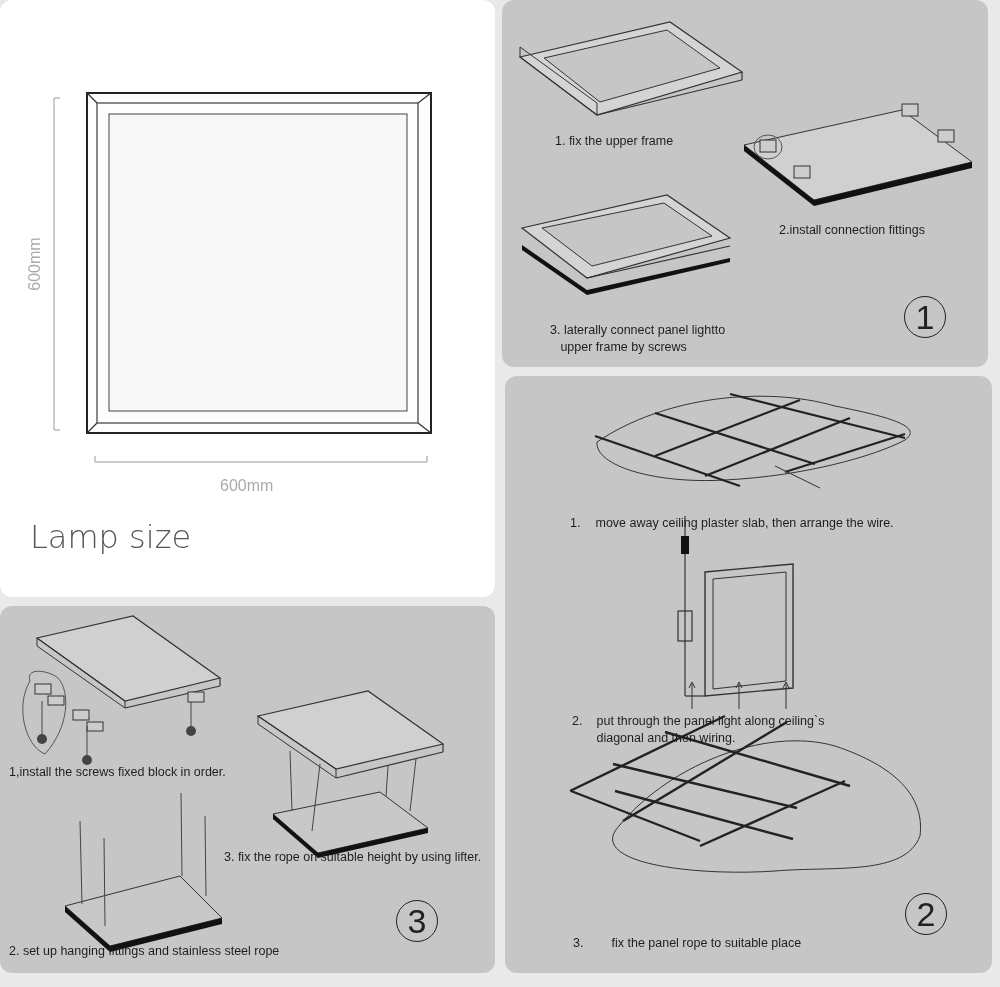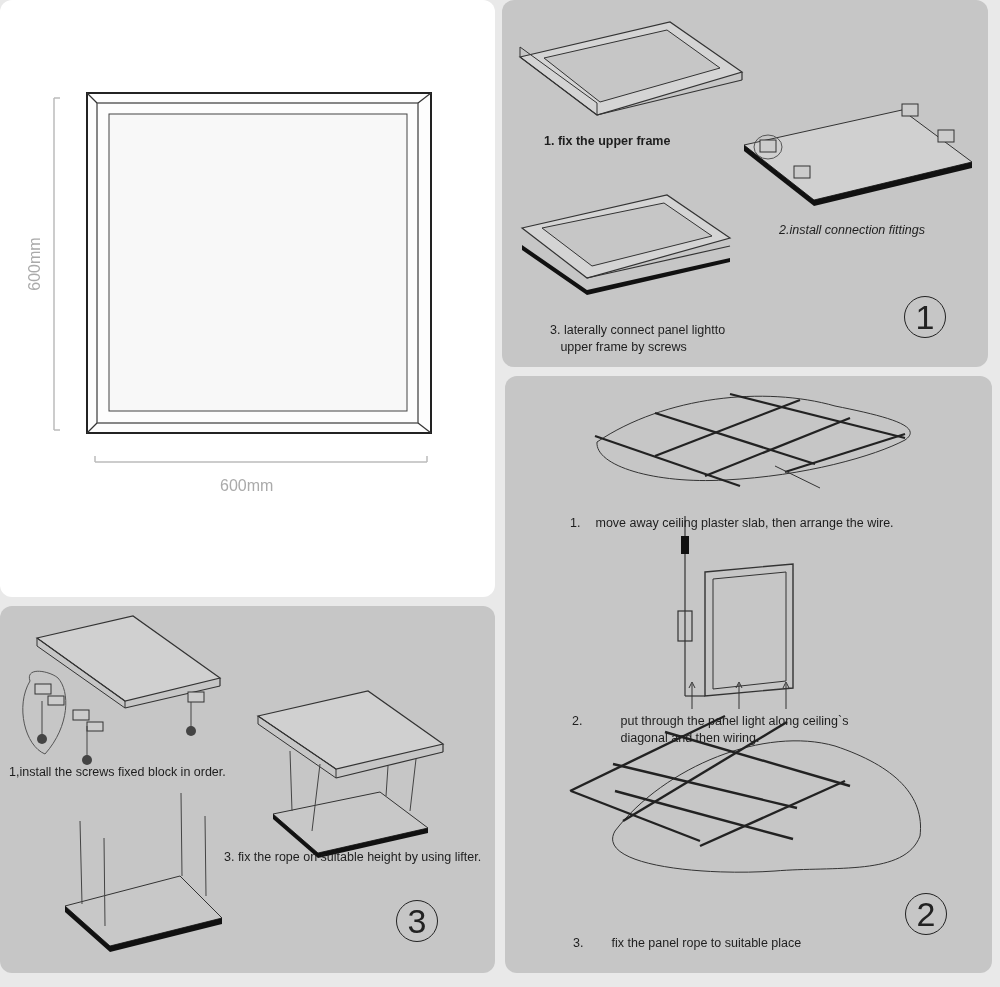--- a/index.html
+++ b/index.html
@@ -44,20 +44,21 @@
 
     <rect x="97" y="103" width="321" height="320" fill="none" stroke="#555" stroke-width="1.4"></rect>
     <rect x="109" y="114" width="298" height="297" fill="#f8f8f8" stroke="#444" stroke-width="1"></rect>
     <line x1="87" y1="93" x2="97" y2="103" stroke="#333" stroke-width="1.2"></line>
     <line x1="431" y1="93" x2="418" y2="103" stroke="#333" stroke-width="1.2"></line>
     <line x1="87" y1="433" x2="97" y2="423" stroke="#333" stroke-width="1.2"></line>
     <line x1="431" y1="433" x2="418" y2="423" stroke="#333" stroke-width="1.2"></line>
   </svg>
   <div class="dim-label dim-v" style="left:8px;top:255px;">600mm</div>
   <div class="dim-label" style="left:220px;top:477px;">600mm</div>
+  <div class="title-lamp">Lamp size</div>
 </div>
 
 <div class="panel p-one">
   <svg width="486" height="367" style="left:0;top:0;">
 
     <polygon points="18,57 168,22 240,72 95,115" fill="#d4d4d4" stroke="#333" stroke-width="1.2"></polygon>
     <polygon points="18,57 95,115 95,103 18,47" fill="none" stroke="#333" stroke-width="1"></polygon>
     <polygon points="42,58 165,30 218,68 98,102" fill="#c6c6c6" stroke="#333" stroke-width="1"></polygon>
     <line x1="95" y1="115" x2="240" y2="80" stroke="#333" stroke-width="1.2"></line>
     <line x1="240" y1="72" x2="240" y2="80" stroke="#333" stroke-width="1.2"></line>
@@ -69,22 +70,22 @@
     <rect x="292" y="166" width="16" height="12" fill="#ccc" stroke="#333"></rect>
     <rect x="400" y="104" width="16" height="12" fill="#ccc" stroke="#333"></rect>
     <rect x="436" y="130" width="16" height="12" fill="#ccc" stroke="#333"></rect>
     <ellipse cx="266" cy="147" rx="14" ry="12" fill="none" stroke="#555"></ellipse>
 
     <polygon points="20,228 165,195 228,238 85,278" fill="#d4d4d4" stroke="#333" stroke-width="1.2"></polygon>
     <polygon points="40,228 162,203 210,236 90,266" fill="#c6c6c6" stroke="#333" stroke-width="1"></polygon>
     <line x1="85" y1="278" x2="228" y2="246" stroke="#333" stroke-width="1.2"></line>
     <polygon points="20,250 85,295 228,262 228,258 85,290 20,245" fill="#111"></polygon>
   </svg>
-  <div class="cap" style="left:42px;top:133px;font-weight:bold;">1. fix the upper frame</div>
-  <div class="cap" style="left:277px;top:222px;font-style:italic;">2.install connection fittings</div>
+  <div class="cap" style="left:53px;top:133px;">1. fix the upper frame</div>
+  <div class="cap" style="left:277px;top:222px;">2.install connection fittings</div>
   <div class="cap multi" style="left:48px;top:314px;margin-top:8px;">3. laterally connect panel lightto
    upper frame by screws</div>
   <div class="num-circle" style="left:402px;top:296px;">1</div>
 </div>
 
 <div class="panel p-two">
   <svg width="487" height="597" style="left:0;top:0;">
 
     <path d="M92,66 C160,20 260,10 330,30 C380,40 420,50 400,64 C370,80 300,100 220,104 C150,108 90,90 92,66 Z" fill="none" stroke="#333" stroke-width="1"></path>
     <g stroke="#222" stroke-width="2.2">
@@ -119,21 +120,21 @@
       <line x1="110" y1="415" x2="288" y2="463"></line>
       <line x1="66" y1="415" x2="195" y2="465"></line>
     </g>
   </svg>
   <div class="cap" style="left:65px;top:139px;">
     <span style="display:inline-block;width:22px;">1.</span>
     <span>move away ceiling plaster slab, then arrange the wire.</span>
   </div>
   <div class="cap" style="left:67px;top:337px;">
     <span style="display:inline-block;width:21px;vertical-align:top;">2.</span>
-    <span class="multi" style="display:inline-block;white-space:pre;margin-left:24px;">put through the panel light along ceiling`s
+    <span class="multi" style="display:inline-block;white-space:pre;">put through the panel light along ceiling`s
 diagonal and then wiring.</span>
   </div>
   <div class="cap" style="left:68px;top:559px;">
     <span style="display:inline-block;width:35px;">3.</span>
     <span>fix the panel rope to suitable place</span>
   </div>
   <div class="num-circle" style="left:400px;top:517px;">2</div>
 </div>
 
 <div class="panel p-three">
@@ -174,15 +175,16 @@
     <polygon points="273,208 318,247 318,252 273,213" fill="#111"></polygon>
     <polygon points="318,247 428,222 428,227 318,252" fill="#111"></polygon>
     <g stroke="#444" stroke-width="1">
       <line x1="290" y1="145" x2="292" y2="205"></line>
       <line x1="320" y1="158" x2="312" y2="225"></line>
       <line x1="388" y1="160" x2="386" y2="190"></line>
       <line x1="416" y1="153" x2="410" y2="205"></line>
     </g>
   </svg>
   <div class="cap" style="left:9px;top:158px;">1,install the screws fixed block in order.</div>
+  <div class="cap" style="left:9px;top:337px;">2. set up hanging fittings and stainless steel rope</div>
   <div class="cap" style="left:224px;top:243px;">3. fix the rope on suitable height by using lifter.</div>
   <div class="num-circle" style="left:396px;top:294px;">3</div>
 </div>
 
 </body></html>

